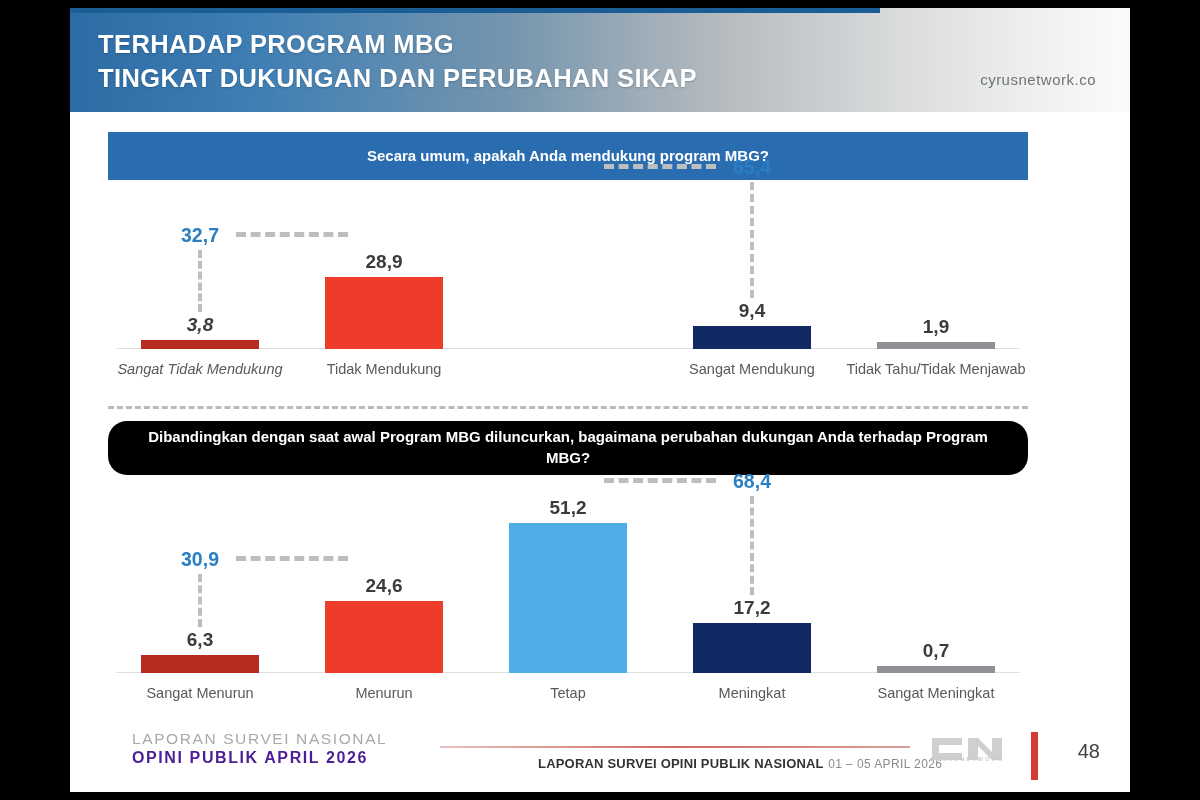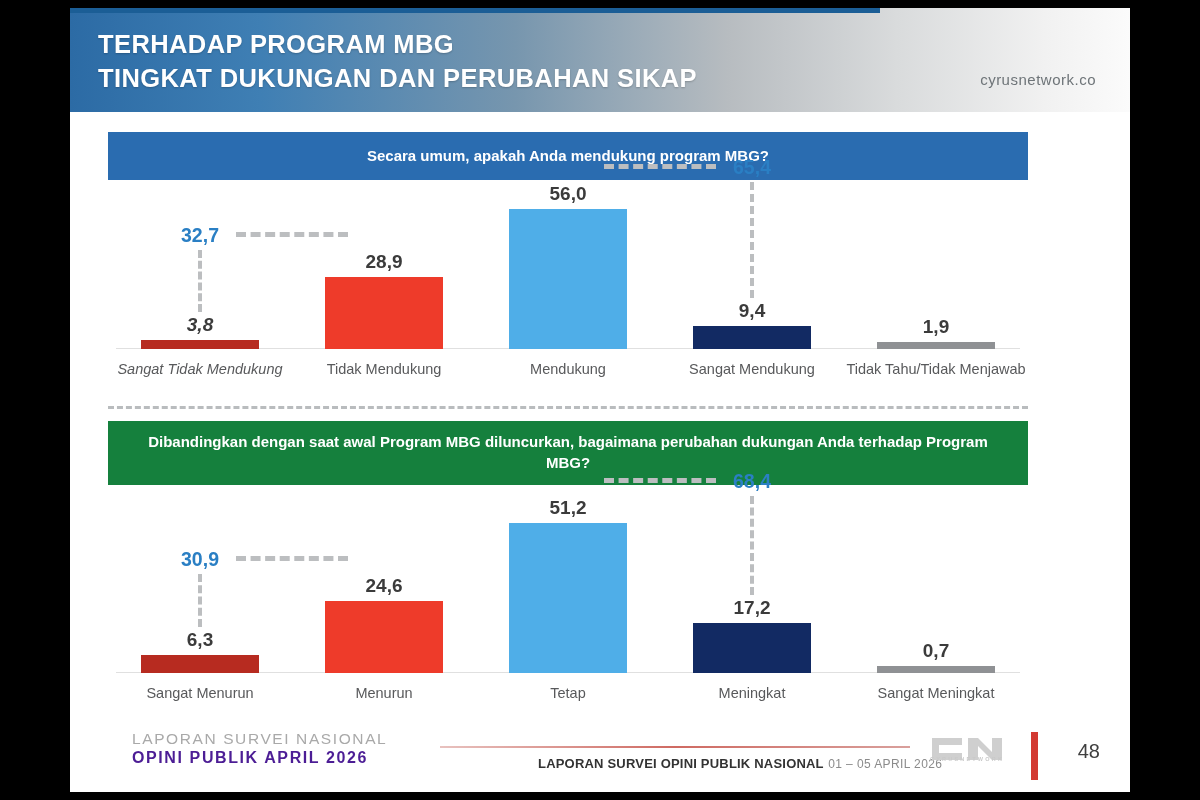--- a/index.html
+++ b/index.html
@@ -56,21 +56,21 @@
     left: 38px; width: 920px;
     color: #ffffff;
     display: flex; align-items: center; justify-content: center;
     text-align: center;
     font-size: 15px;
     font-weight: bold;
     line-height: 1.38;
     padding: 0 26px;
   }
   #qband-1 { top: 124px; height: 48px; background: #2a6cb0; }
-  #qband-2 { top: 413px; height: 64px; background: #15803d; }
+  #qband-2 { top: 413px; height: 54px; background: #000000; border-radius: 19px; }
 
   
   #section-divider {
     position: absolute;
     left: 38px; top: 398px; width: 920px; height: 0;
     border-top: 3px dashed #b9bcbe;
   }
 
   
   .chart { position: absolute; left: 38px; width: 920px; }
@@ -202,25 +202,20 @@
     <div class="baseline"></div>
   <div class="bar-col" style="left: 0px; width: 184px; height: 100%; font-style: italic;">
         <div class="bar" style="height: 9.5px; bottom: 57px; background: rgb(183, 43, 32);"></div>
         <div class="bar-value" style="bottom: 70.5px;">3,8</div>
         <div class="cat-label" style="bottom: 27px;">Sangat Tidak Mendukung</div>
       </div>
       <div class="bar-col" style="left: 184px; width: 184px; height: 100%;">
         <div class="bar" style="height: 72.25px; bottom: 57px; background: rgb(238, 59, 42);"></div>
         <div class="bar-value" style="bottom: 133.25px;">28,9</div>
         <div class="cat-label" style="bottom: 27px;">Tidak Mendukung</div>
-      </div>
-      <div class="bar-col" style="left: 368px; width: 184px; height: 100%;">
-        <div class="bar" style="height: 140px; bottom: 57px; background: rgb(79, 174, 232);"></div>
-        <div class="bar-value" style="bottom: 201px;">56,0</div>
-        <div class="cat-label" style="bottom: 27px;">Mendukung</div>
       </div>
       <div class="bar-col" style="left: 552px; width: 184px; height: 100%;">
         <div class="bar" style="height: 23.5px; bottom: 57px; background: rgb(18, 42, 99);"></div>
         <div class="bar-value" style="bottom: 84.5px;">9,4</div>
         <div class="cat-label" style="bottom: 27px;">Sangat Mendukung</div>
       </div>
       <div class="bar-col" style="left: 736px; width: 184px; height: 100%;">
         <div class="bar" style="height: 7px; bottom: 57px; background: rgb(143, 145, 148);"></div>
         <div class="bar-value" style="bottom: 68px;">1,9</div>
         <div class="cat-label" style="bottom: 27px;">Tidak Tahu/Tidak Menjawab</div>

